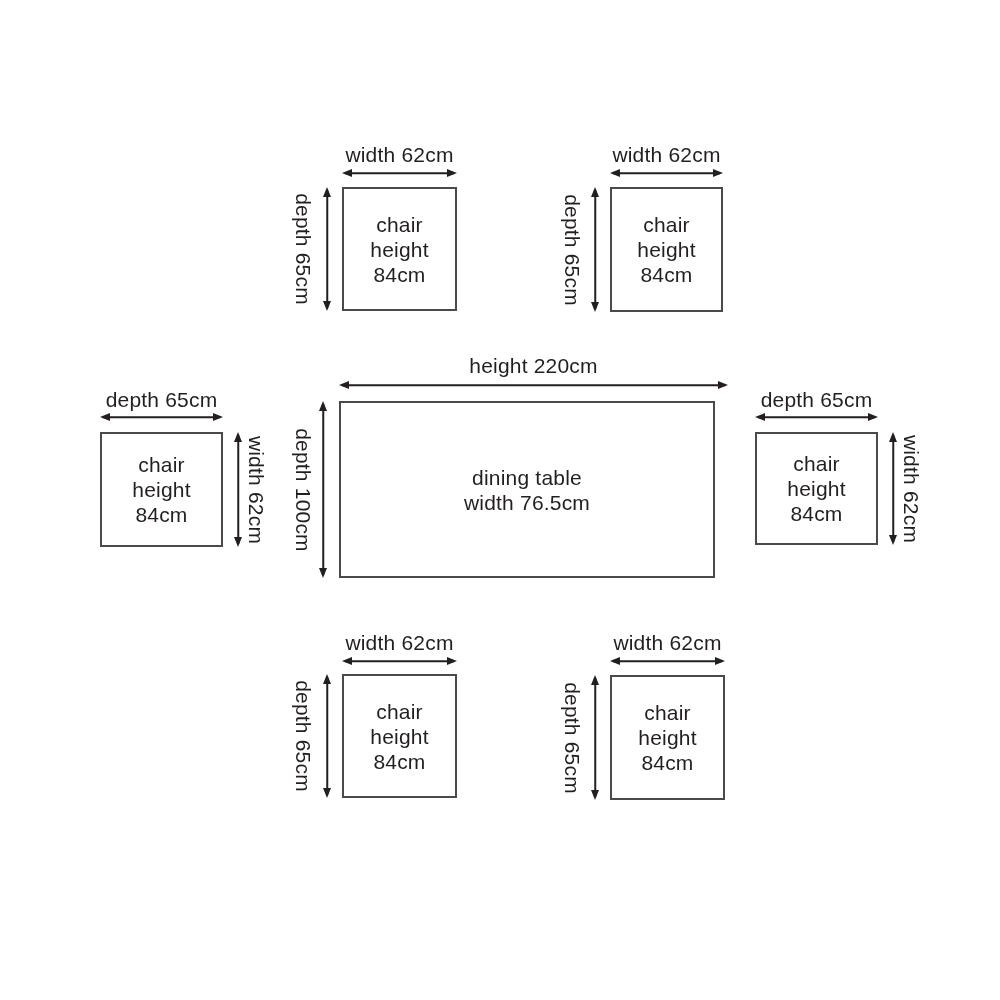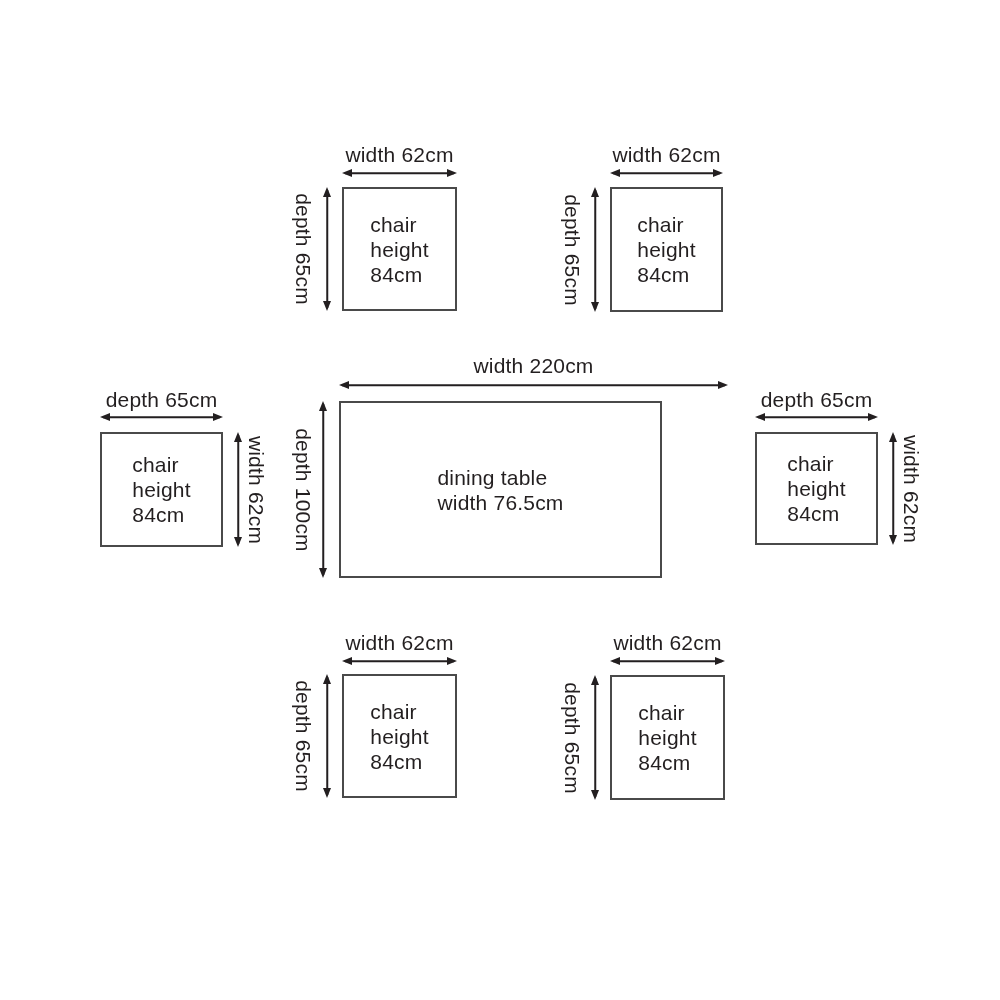--- a/index.html
+++ b/index.html
@@ -21,21 +21,21 @@
     box-sizing: border-box;
     border: 2px solid #4a4a4a;
     background: #ffffff;
     display: flex;
     align-items: center;
     justify-content: center;
   }
   .box-text {
     font-size: 21px;
     line-height: 25px;
-    text-align: left;
+    text-align: center;
     letter-spacing: 0.2px;
   }
   .dim-label {
     position: absolute;
     font-size: 21px;
     line-height: 22px;
     white-space: nowrap;
     transform: translate(-50%, -50%);
     letter-spacing: 0.2px;
   }
@@ -136,27 +136,27 @@
     <div class="dim-label top-label" style="left: 161.5px; top: 400px;">depth 65cm</div>
     <div class="arrow-h" style="left: 100px; width: 123px; top: 411px;">
       <i class="ln"></i>
     </div>
     <div class="dim-label rotated side-label" style="left: 256px; top: 489.5px;">width 62cm</div>
     <div class="arrow-v" style="left: 232px; top: 432px; height: 115px;">
       <i class="ln"></i>
     </div>
   </div>
     <div class="item">
-    <div class="box" style="left: 339px; top: 401px; width: 323px; height: 177px; border-color: rgb(74, 74, 74);">
+    <div class="box" style="left: 339px; top: 401px; width: 376px; height: 177px; border-color: rgb(74, 74, 74);">
       <div class="box-text">
           <div>dining table</div>
           <div>width 76.5cm</div>
         </div>
     </div>
-    <div class="dim-label top-label" style="left: 533.5px; top: 366px;">width 220cm</div>
+    <div class="dim-label top-label" style="left: 533.5px; top: 366px;">height 220cm</div>
     <div class="arrow-h" style="left: 339px; width: 389px; top: 379px;">
       <i class="ln"></i>
     </div>
     <div class="dim-label rotated side-label" style="left: 303px; top: 489.5px;">depth 100cm</div>
     <div class="arrow-v" style="left: 317px; top: 401px; height: 177px;">
       <i class="ln"></i>
     </div>
   </div>
     <div class="item">
     <div class="box" style="left: 755px; top: 432px; width: 123px; height: 113px; border-color: rgb(74, 74, 74);">

